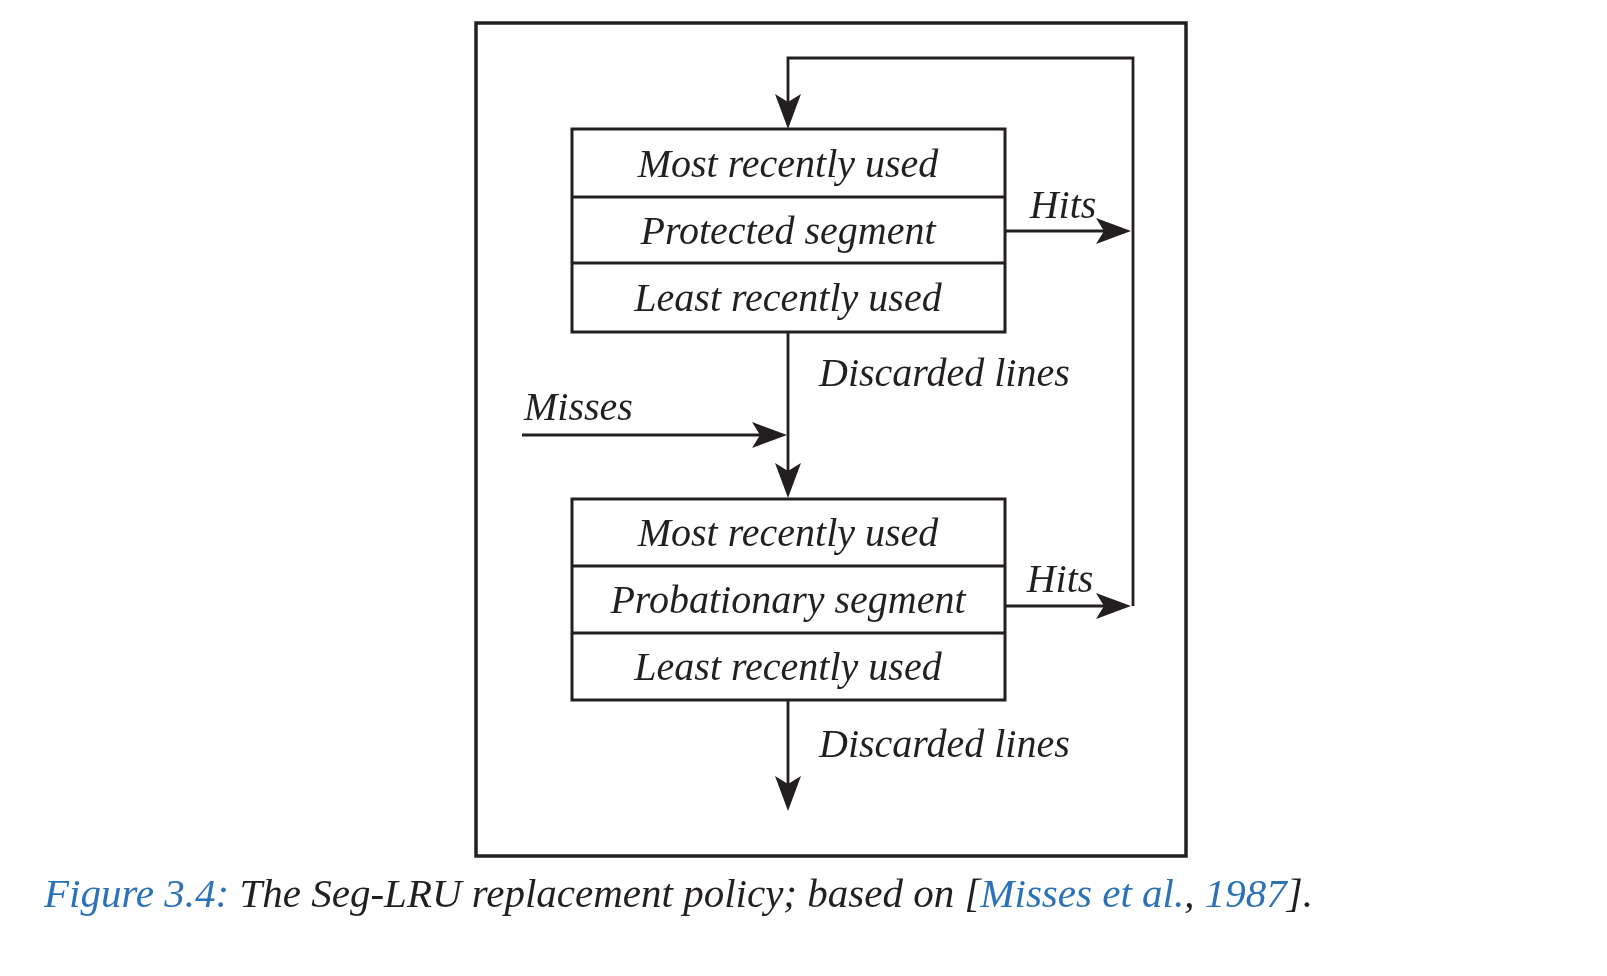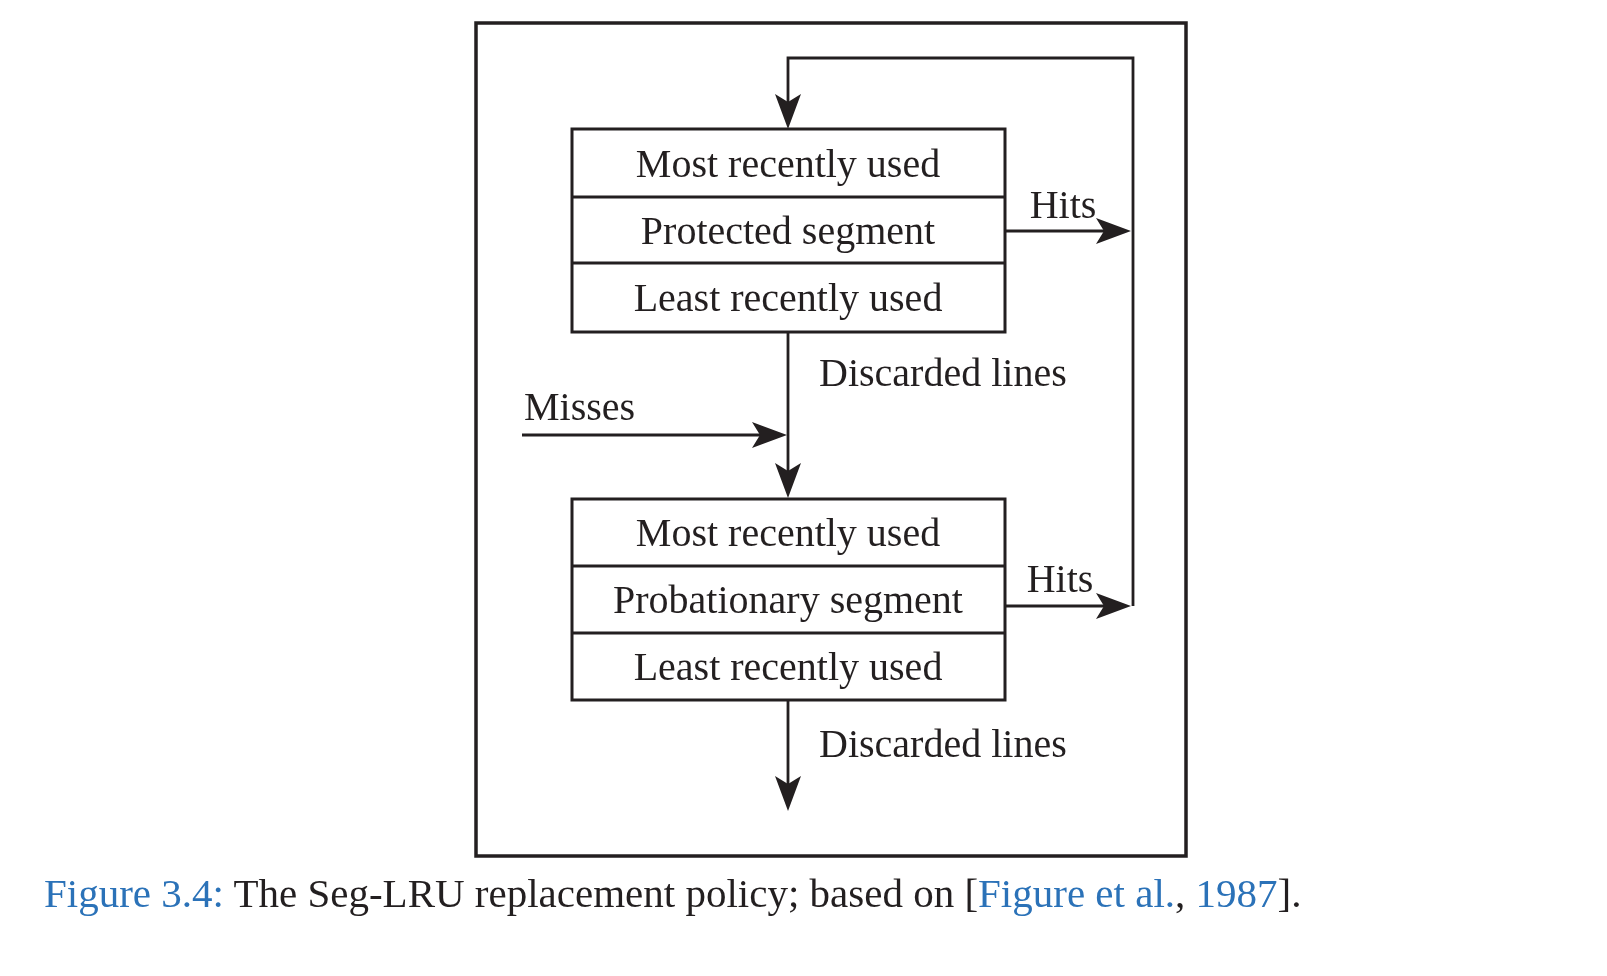--- a/index.html
+++ b/index.html
@@ -8,21 +8,21 @@
     --link-color:#2b72b8;
     --bg-color:#ffffff;
   }
   html,body{
     margin:0;padding:0;
     width:1607px;height:976px;
     background:var(--bg-color);
     font-family:"Liberation Serif","DejaVu Serif",serif;
     overflow:hidden;
   }
-  .stage{position:relative;width:1300px;height:976px;}
+  .stage{position:relative;width:1300px;height:976px;font-style:italic;}
   svg text{
     font-family:"Liberation Serif","DejaVu Serif",serif;
     fill:var(--text-color);
   }
   .diagram-label{font-size:40px;}
   .caption{
     position:absolute;
     left:44px;
     top:869px;
     font-size:41px;
@@ -73,15 +73,15 @@
     <polygon points="1131,606 1096,593 1104,606 1096,619" fill="#231f20"></polygon>
     <text x="1060" y="592" text-anchor="middle" class="diagram-label">Hits</text>
 
     <line x1="788" y1="700" x2="788" y2="786" stroke="#231f20" stroke-width="2.8"></line>
     <polygon points="788,811 775,776 788,784 801,776" fill="#231f20"></polygon>
     <text x="819" y="757" text-anchor="start" class="diagram-label">Discarded lines</text>
   </svg>
 
   
   <div class="caption">
-    <span class="link">Figure 3.4:</span><span> The Seg-LRU replacement policy; based on [</span><span class="link">Figure et al.</span><span>, </span><span class="link">1987</span><span>].</span>
+    <span class="link">Figure 3.4:</span><span> The Seg-LRU replacement policy; based on [</span><span class="link">Misses et al.</span><span>, </span><span class="link">1987</span><span>].</span>
   </div>
 </div>
 
 </body></html>

